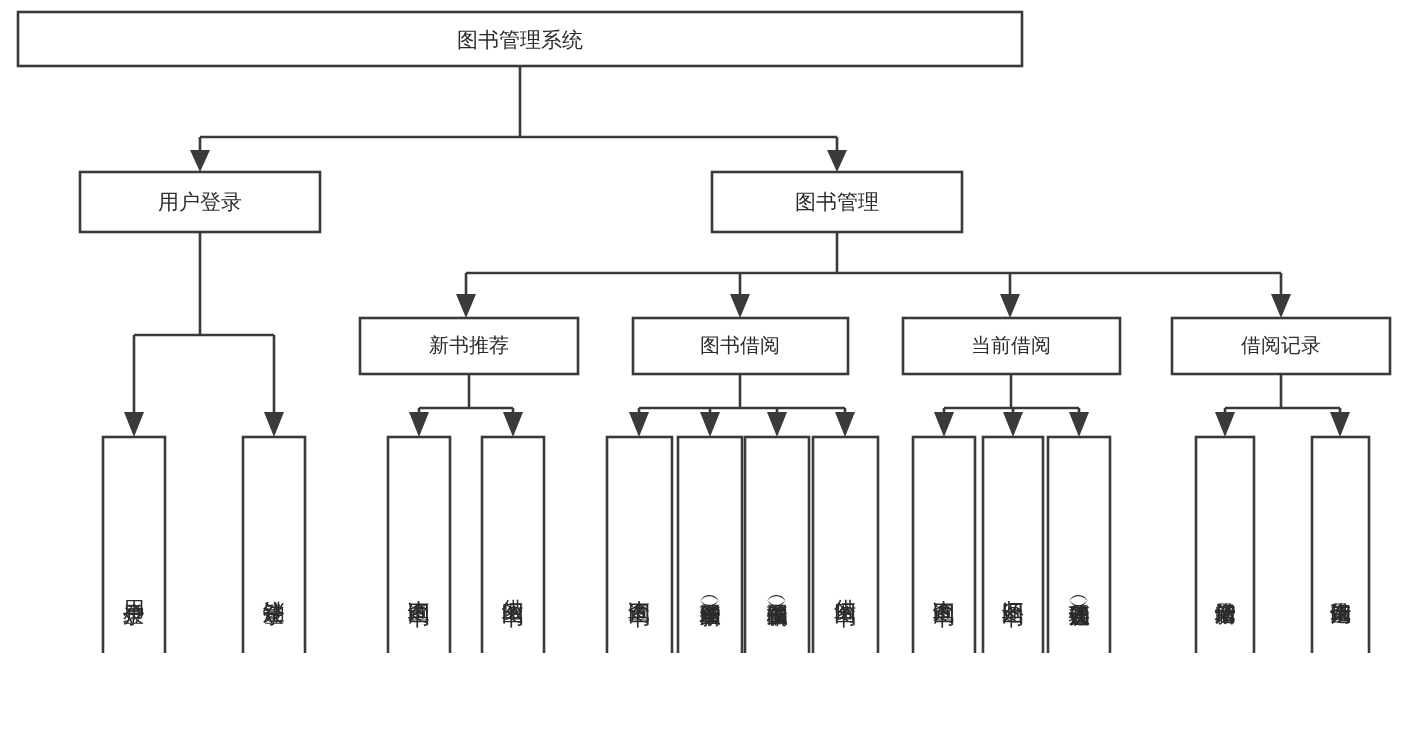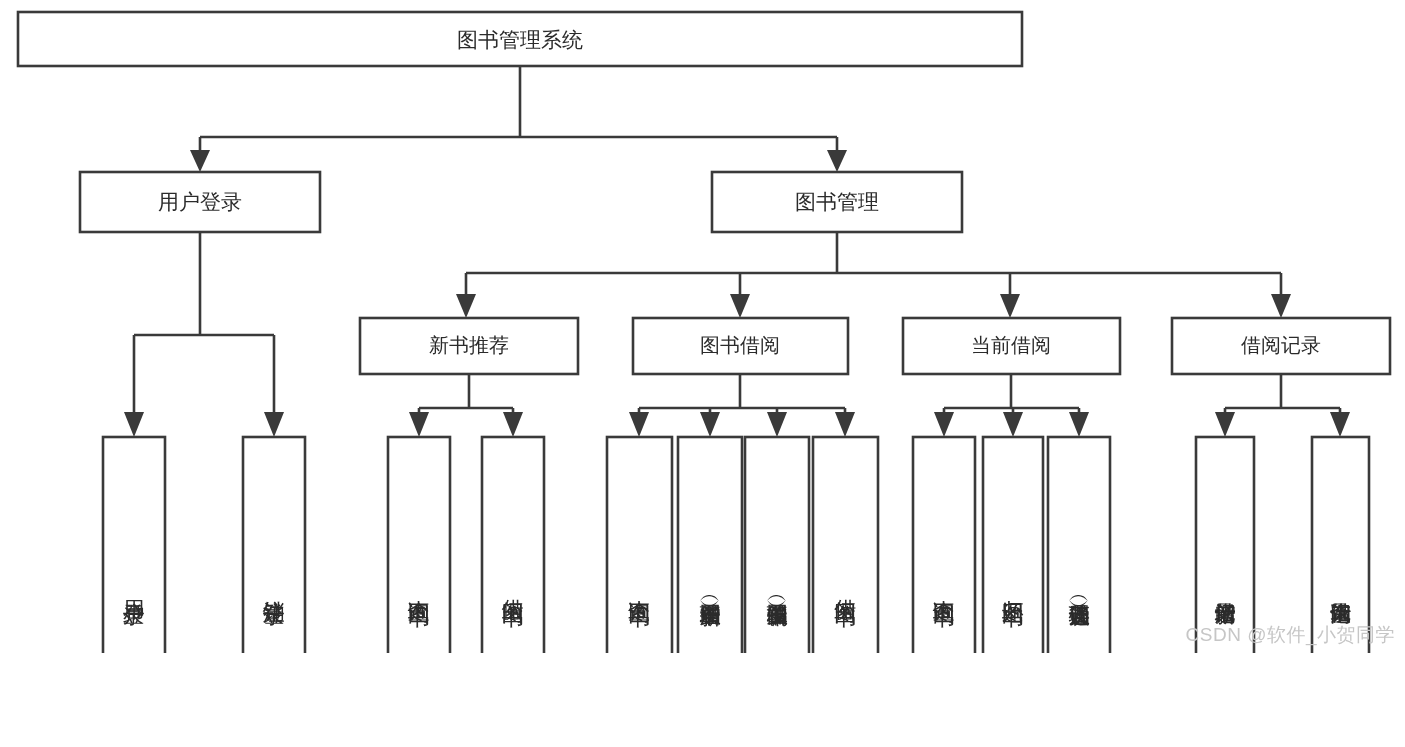--- a/index.html
+++ b/index.html
@@ -194,15 +194,14 @@
   <div class="vlabel" style="left:913px; top:437px; width:62px; height:297px;">查询图书</div>
 
   <div class="vlabel" style="left:983px; top:437px; width:60px; height:297px;">归还图书</div>
 
   <div class="vlabel tight" style="left:1048px; top:441px; width:62px; height:293px;">确认归还（管理员）</div>
 
   <div class="vlabel tight" style="left:1196px; top:437px; width:58px; height:297px;">新增借阅记录</div>
 
   <div class="vlabel tight" style="left:1312px; top:437px; width:57px; height:297px;">查询借阅记录</div>
 
-  <div class="watermark">CSDN @软件_小贺同学</div>
 
 </div>
 
 </body></html>

